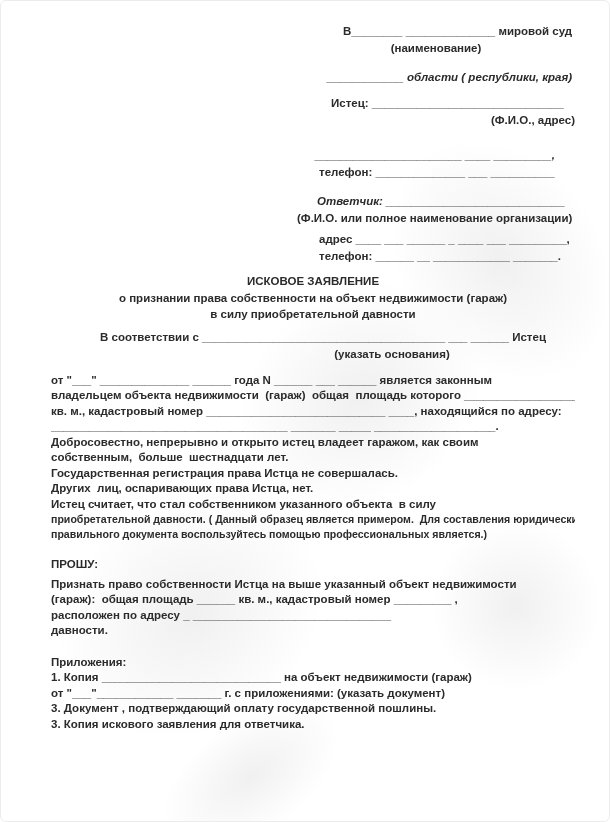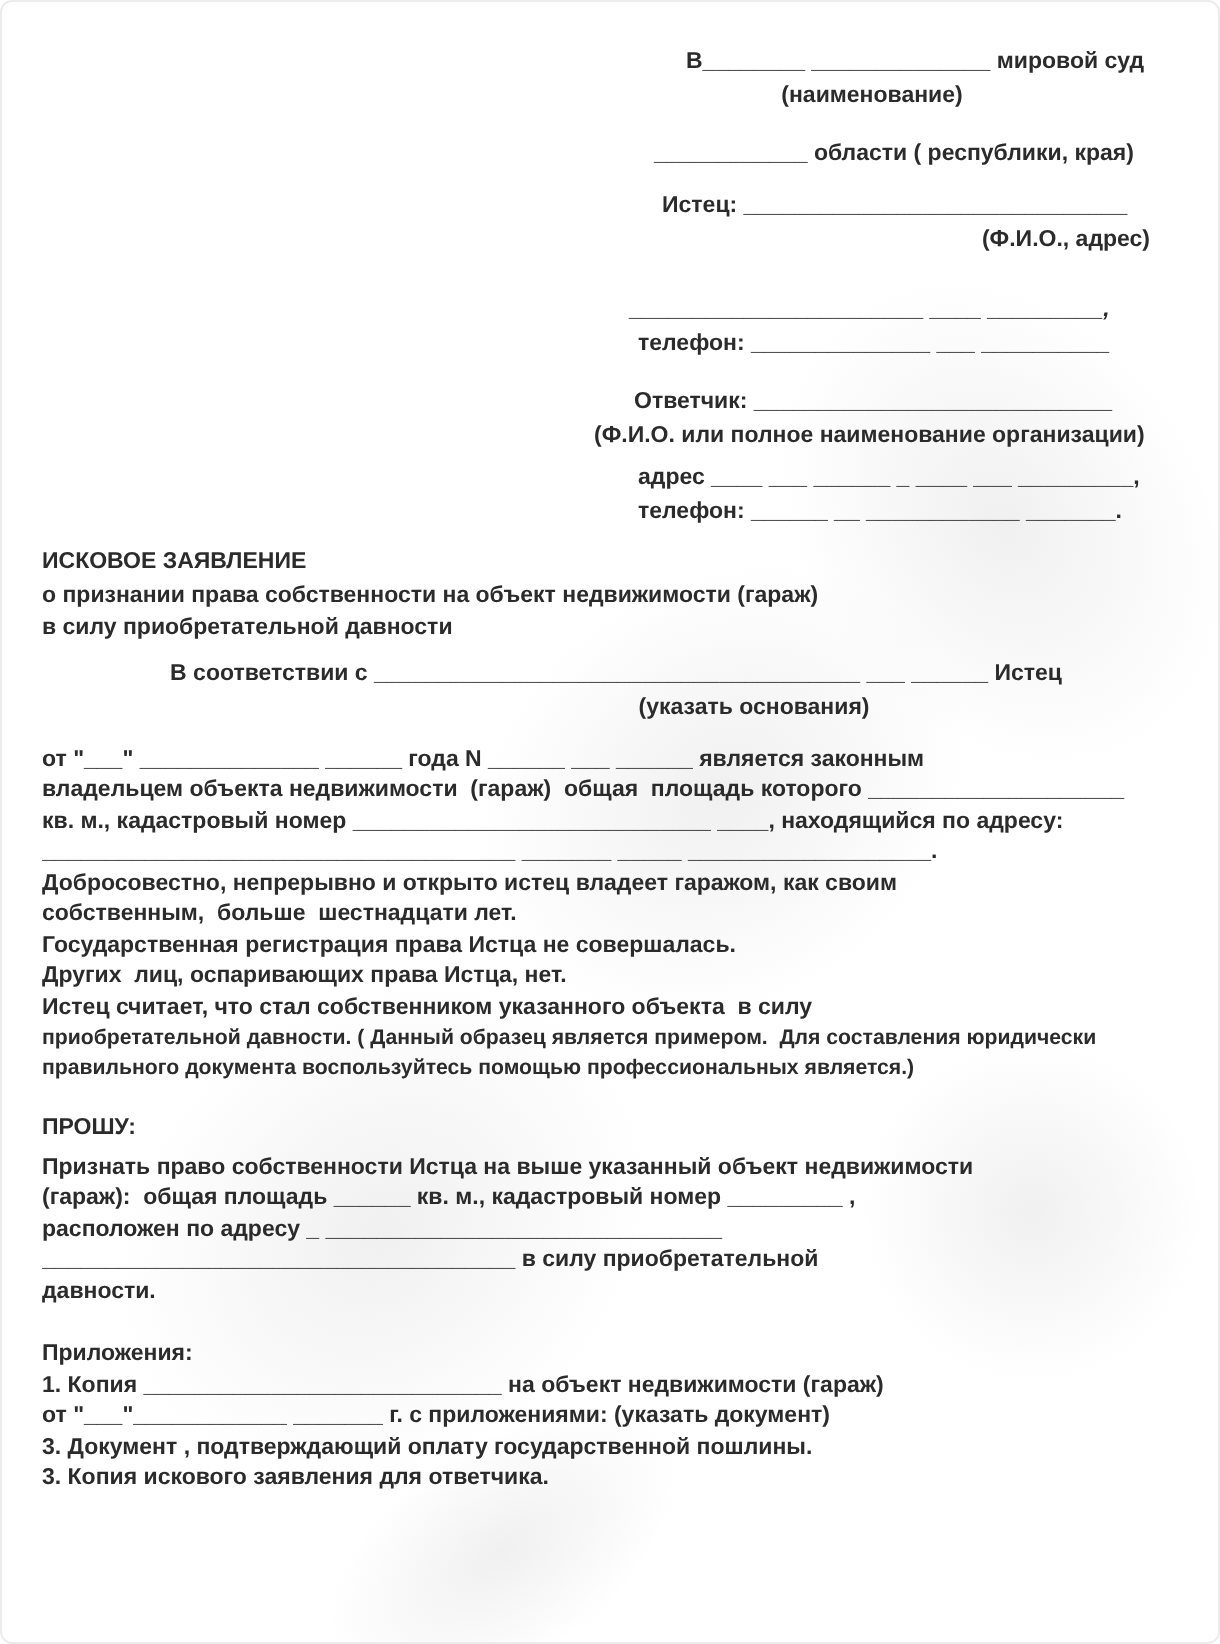--- a/index.html
+++ b/index.html
@@ -12,48 +12,48 @@
     border-radius: 6px;
     box-sizing: border-box;
     overflow: hidden;
     font-family: "Liberation Sans", "DejaVu Sans", sans-serif;
     font-weight: 700;
     font-size: 11.5px;
     color: #2b2b2b;
   }
   .content {
     position: absolute;
-    left: 20px;
+    left: 50px;
     right: 34px;
     top: 22px;
   }
   .line { white-space: pre; line-height: 15.5px; overflow: hidden; }
 
   
   .header-block { width: 278px; margin-left: auto; margin-right: 0; }
   .header-block .line { line-height: 17px; }
   .in46 { padding-left: 46px; }
   .in34 { padding-left: 34px; }
   .in30 { padding-left: 30px; }
   .in22 { padding-left: 22px; }
   .in20 { padding-left: 20px; }
   .in18 { padding-left: 18px; font-style: italic; }
   .hint-center { text-align: center; white-space: pre; }
   .hint-right  { text-align: right;  white-space: pre; }
 
   .mt6  { margin-top: 6px; text-align: center; }
   .mt9  { margin-top: 9px; }
   .mt10 { margin-top: 10px; }
-  .mt12 { margin-top: 12px; }
+  .mt12 { margin-top: 12px; font-style: italic; }
   .mt14 { margin-top: 4px; }
   .mt16 { margin-top: 16px; }
   .mt18 { margin-top: 18px; }
 
   .title-block { text-align: center; margin-top: 8px; }
-  .title-block .line { white-space: pre; line-height: 16.5px; text-align: left; }
+  .title-block .line { white-space: pre; line-height: 16.5px; text-align: center; }
 
   .intro .line { line-height: 17px; }
   .intro-hint { padding-left: 158px; }
 
   .small-note { font-size: 10.6px; line-height: 14.5px; }
 
   .center-offset { text-align: left; padding-right: 96px; }
 
   
   .wm {
@@ -124,21 +124,20 @@
       <div class="line small-note">правильного документа воспользуйтесь помощью профессиональных является.)</div>
     </div>
 
 
     <div class="line center-offset mt16">ПРОШУ:</div>
 
     <div class="mt14">
       <div class="line">Признать право собственности Истца на выше указанный объект недвижимости</div>
       <div class="line">(гараж):  общая площадь ______ кв. м., кадастровый номер _________ ,</div>
       <div class="line">расположен по адресу _ _______________________________</div>
-      <div class="line">_____________________________________ в силу приобретательной</div>
       <div class="line">давности.</div>
     </div>
 
     <div class="mt16">
       <div class="line">Приложения:</div>
       <div class="line">1. Копия ____________________________ на объект недвижимости (гараж)</div>
       <div class="line">от "___"____________ _______ г. с приложениями: (указать документ)</div>
       <div class="line">3. Документ , подтверждающий оплату государственной пошлины.</div>
       <div class="line">3. Копия искового заявления для ответчика.</div>
     </div>

